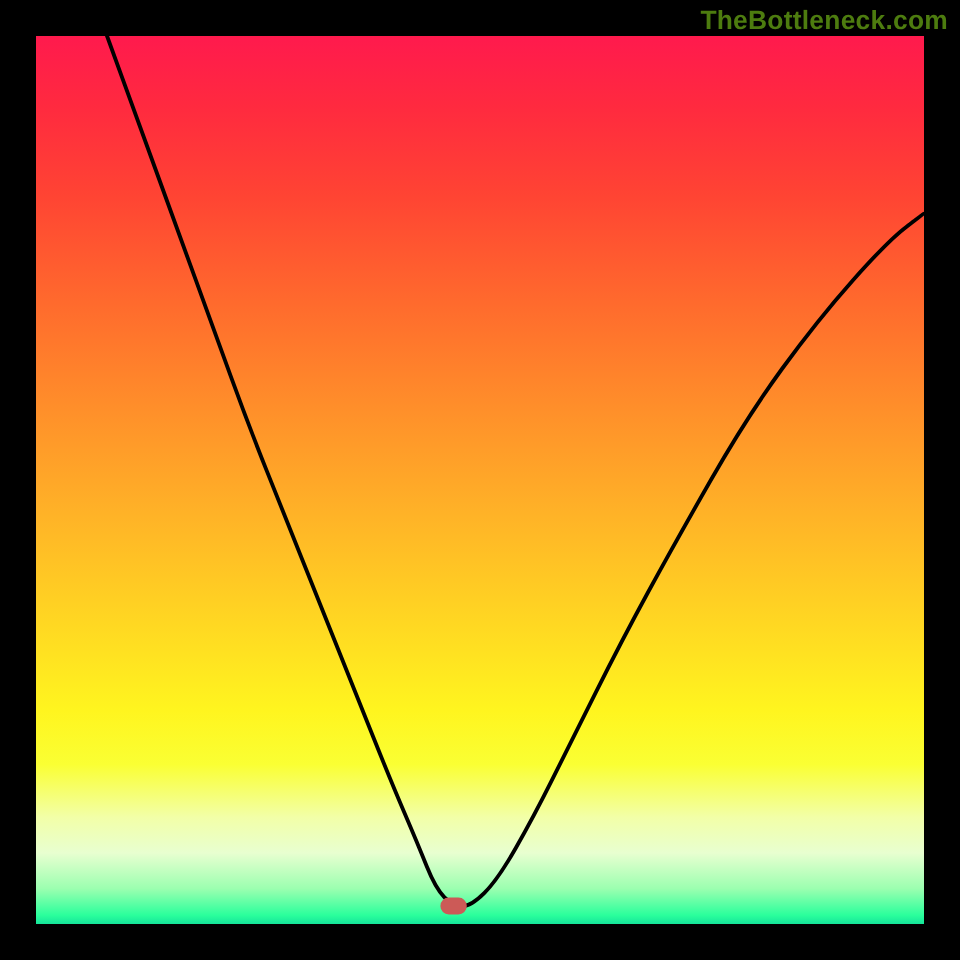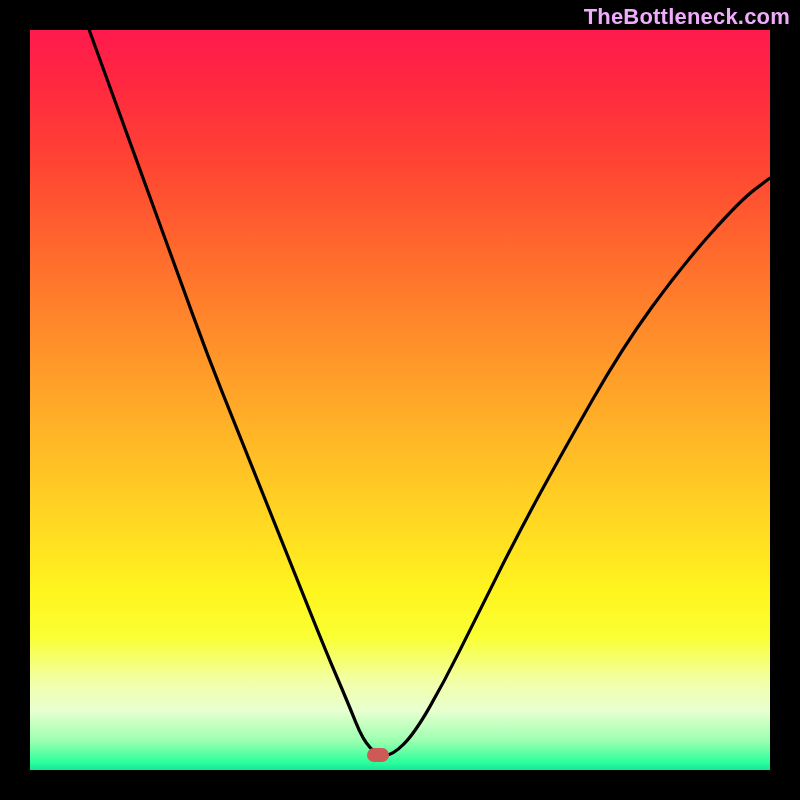--- a/index.html
+++ b/index.html
@@ -39,21 +39,21 @@
       #2bff9c 99%,
       #15e59a 100%
     );
   }
   .watermark {
     position: absolute;
     top: 4px;
     right: 10px;
     font-size: 22px;
     font-weight: 600;
-    color: #f0abfc;
+    color: #4d7c0f;
     letter-spacing: 0.2px;
     user-select: none;
   }
   svg.curve {
     position: absolute;
     left: 0;
     top: 0;
     width: 740px;
     height: 740px;
   }

